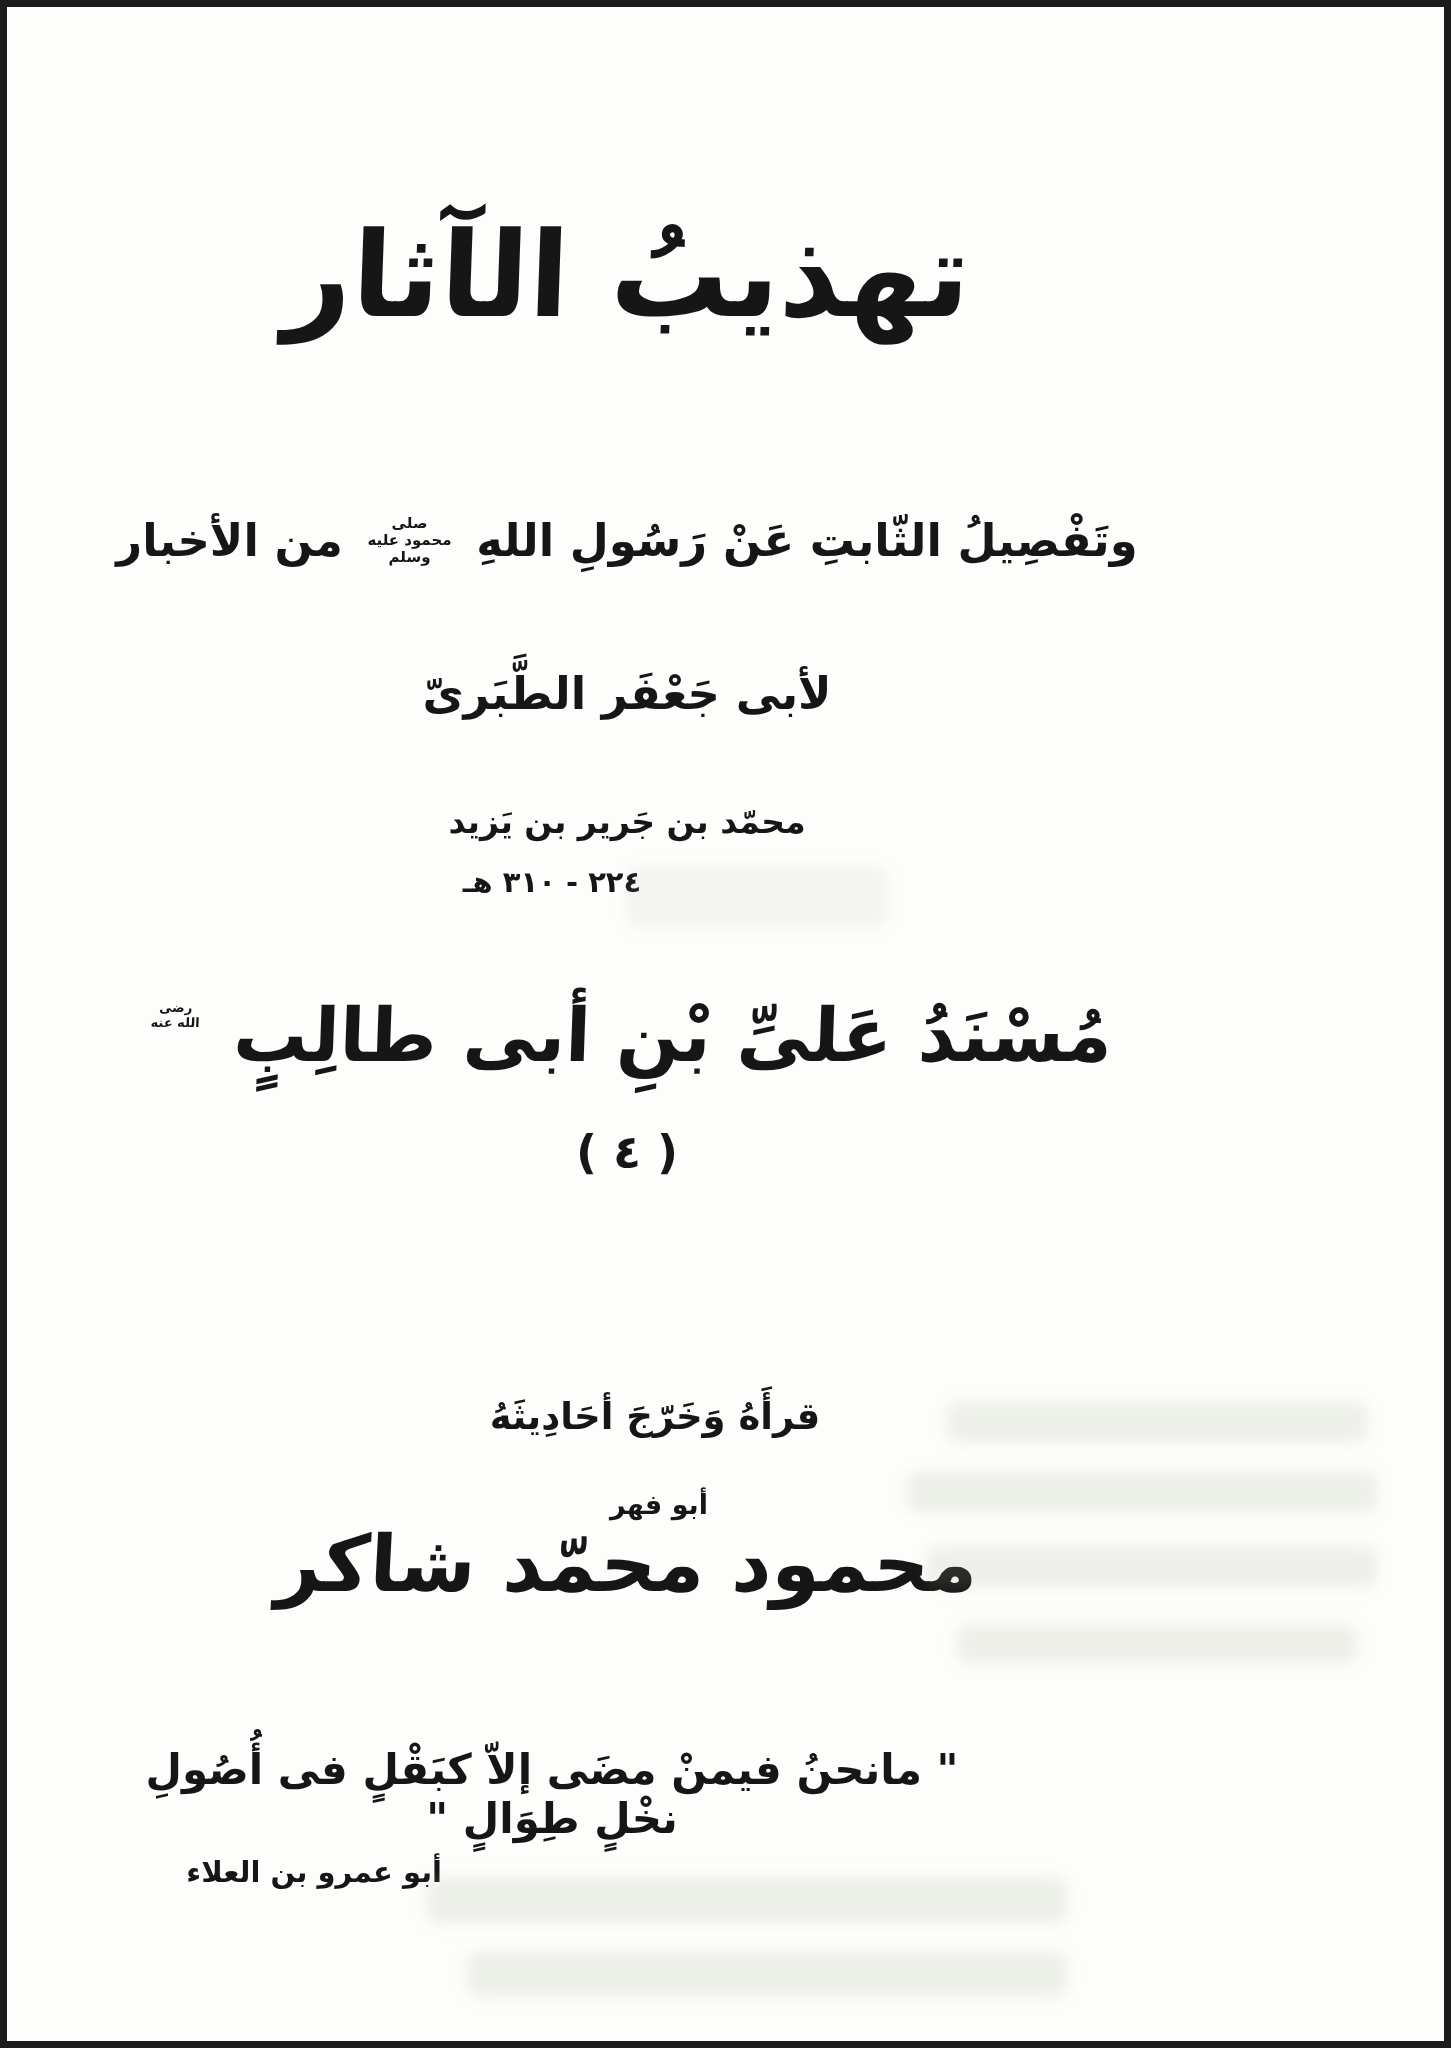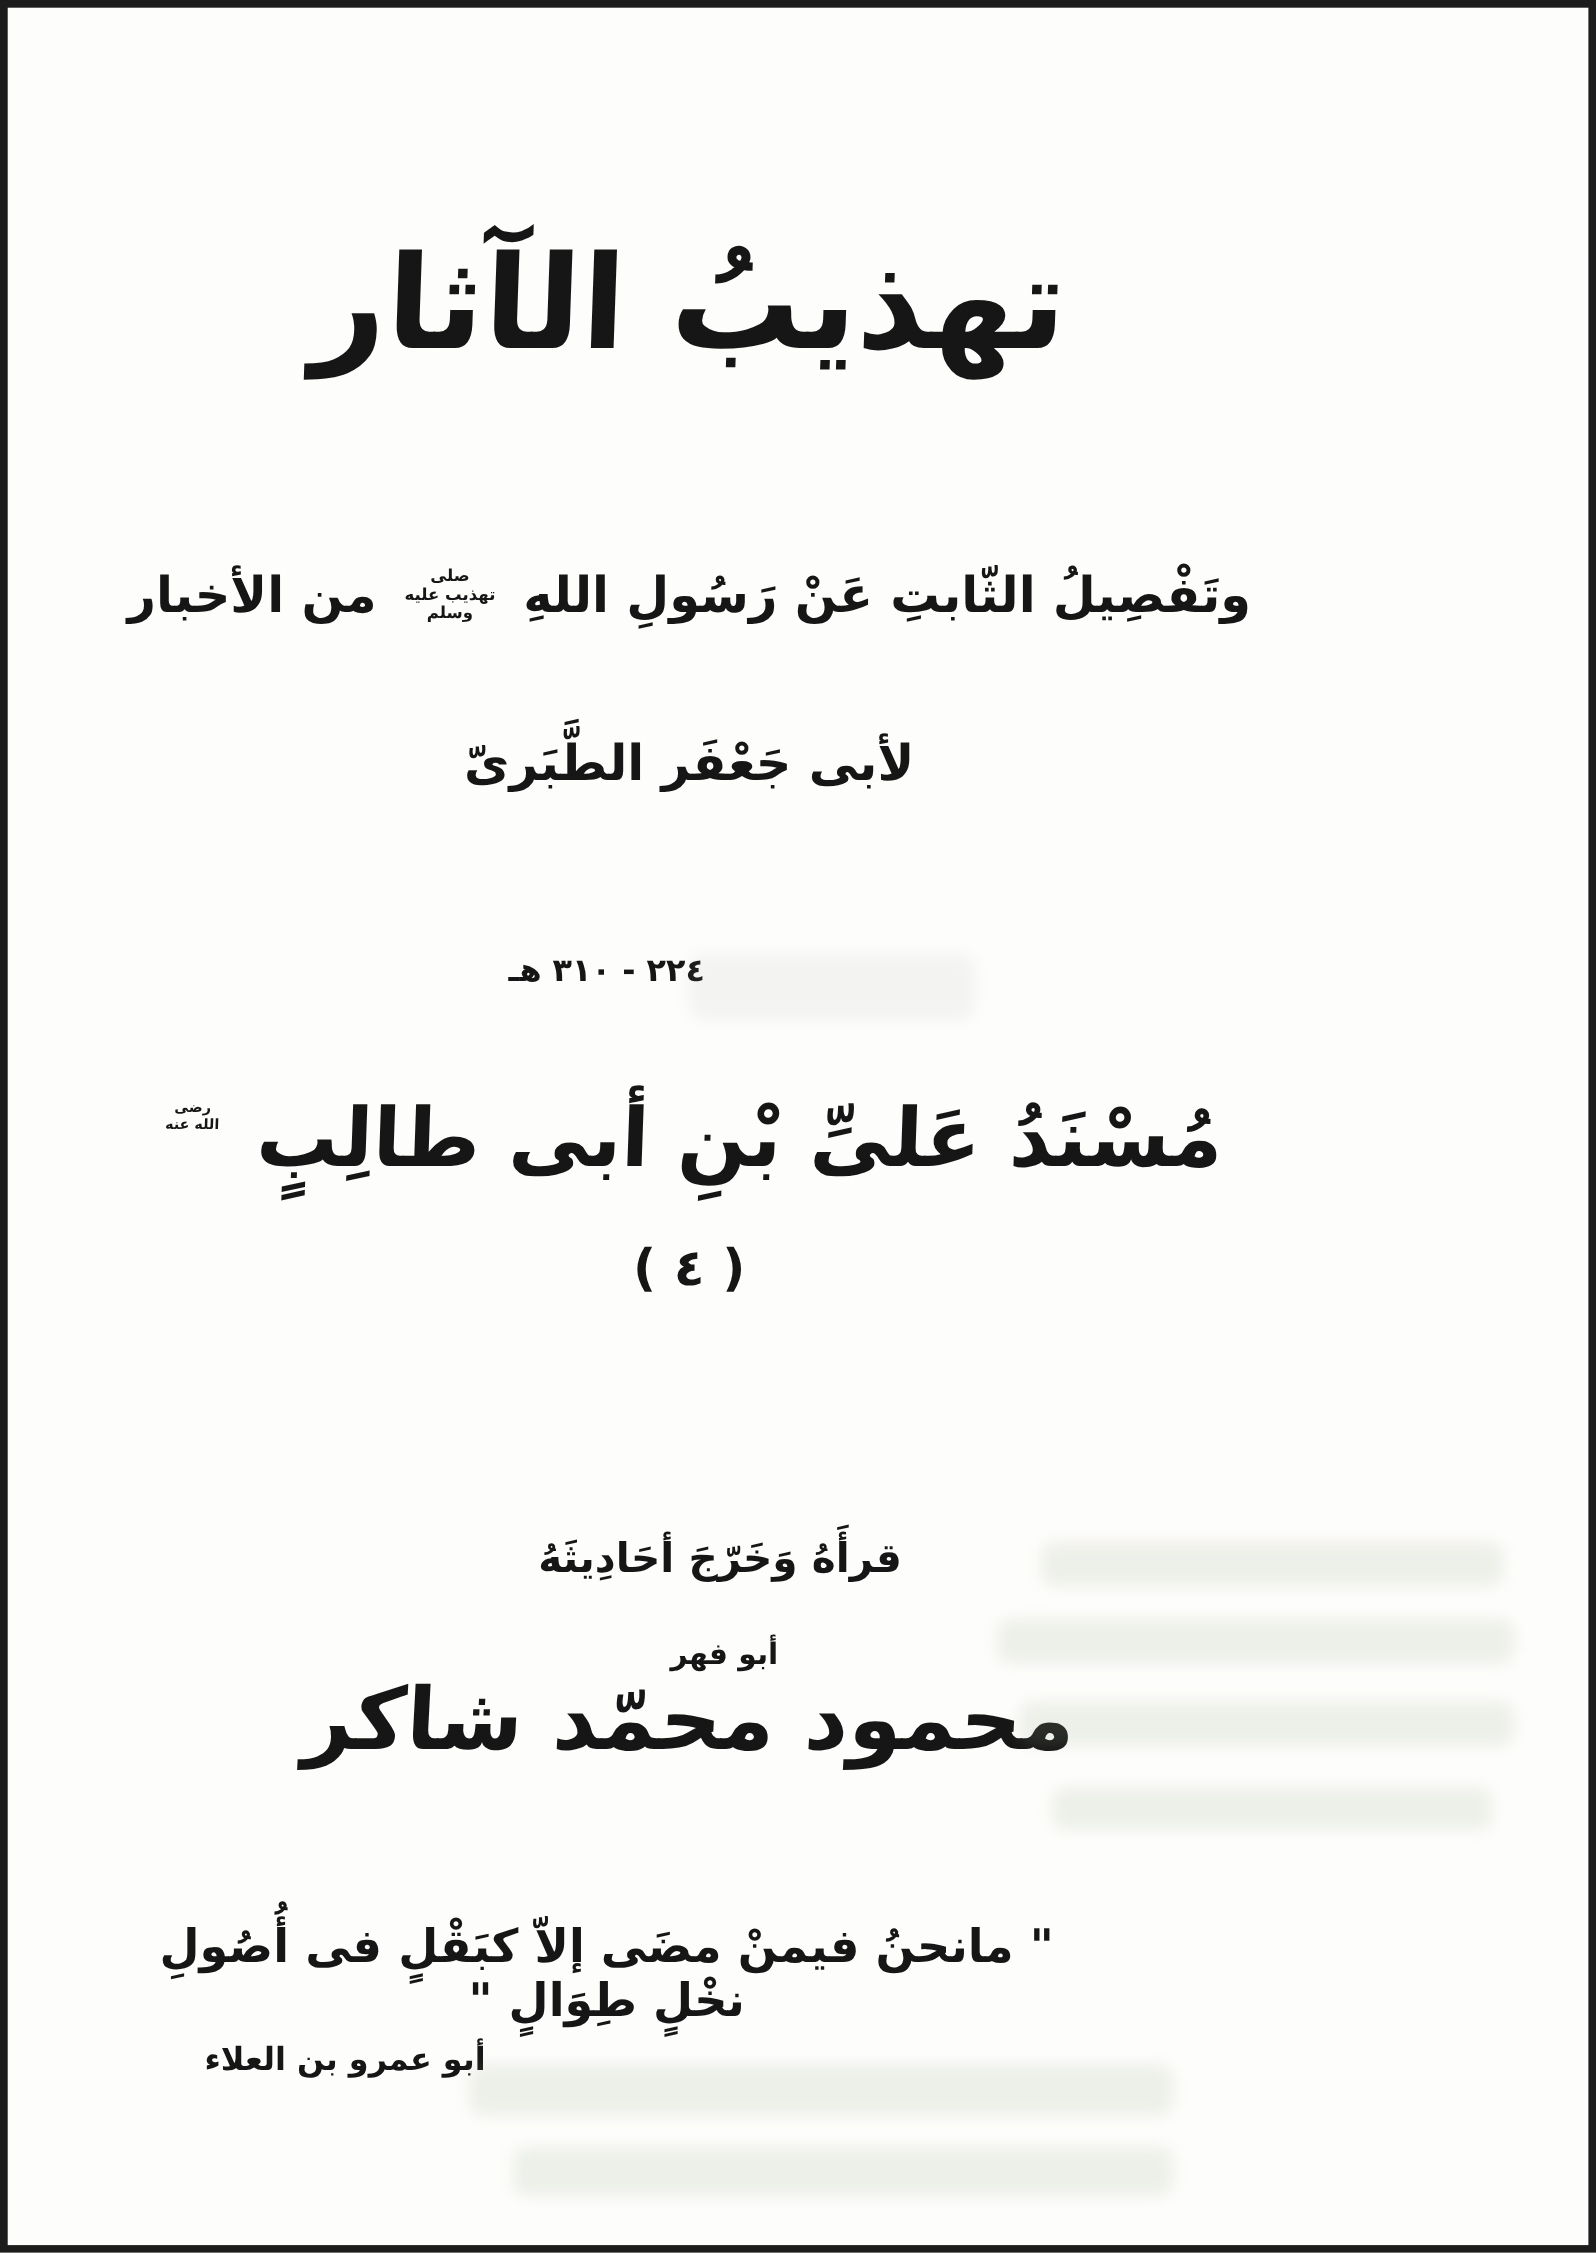--- a/index.html
+++ b/index.html
@@ -142,26 +142,27 @@
 </style>
 </head>
 <body>
 
 <div class="page">
 
   <div class="abs center-col title">تهذيبُ الآثار</div>
 
   <div class="abs center-col subtitle">
     <span>وتَفْصِيلُ الثّابتِ عَنْ رَسُولِ اللهِ</span>
-    <span class="salutation">صلى تهذيب عليه وسلم</span>
+    <span class="salutation">صلى محمود عليه وسلم</span>
     <span>من الأخبار</span>
   </div>
 
   <div class="abs center-col author-line">لأبى جَعْفَر الطَّبَرىّ</div>
 
+  <div class="abs center-col author-name">محمّد بن جَرير بن يَزيد</div>
 
   <div class="abs center-col author-dates">٢٢٤ - ٣١٠ هـ</div>
 
   <div class="abs center-col musnad">
     <span>مُسْنَدُ عَلىِّ بْنِ أبى طالِبٍ</span>
     <span class="honorific">رضى الله عنه</span>
   </div>
 
   <div class="abs center-col volume">( ٤ )</div>
 

